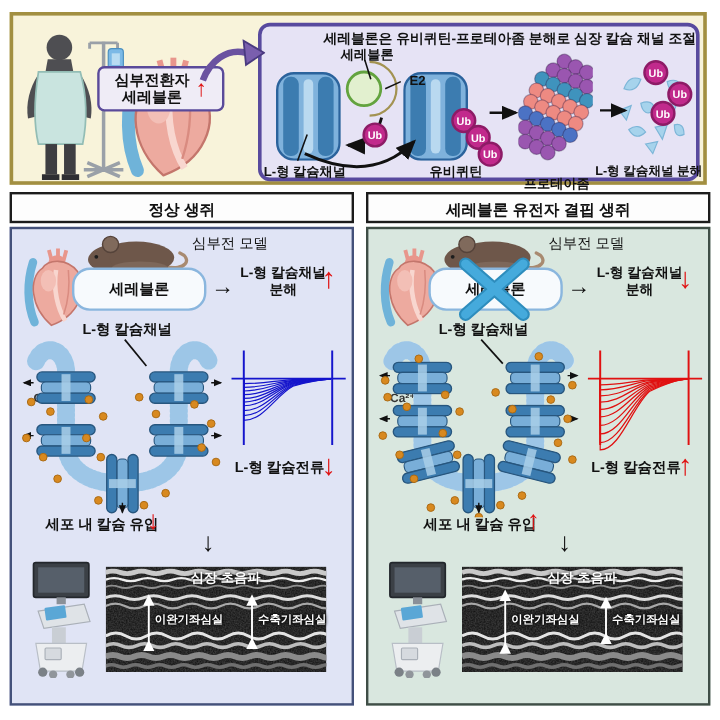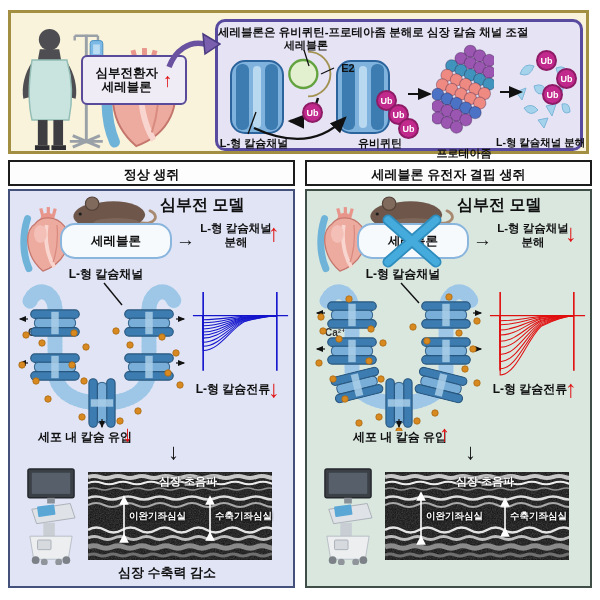--- a/index.html
+++ b/index.html
@@ -1,34 +1,34 @@
 <!DOCTYPE html>
 <html><head>
 <meta charset="utf-8">
 <style>
 *{box-sizing:border-box;margin:0;padding:0}
 html,body{width:600px;height:600px}
 body{font-family:"Liberation Sans","DejaVu Sans",sans-serif;background:#fff;position:relative;color:#111}
 .abs{position:absolute}
 
 #top-banner{left:8px;top:10px;width:581px;height:144px;background:#f8f3da;border:3px solid #a28f41}
-#patient-box{left:70px;top:42px;width:106px;height:50px;background:#efecf6;border:2.5px solid #5a4a9a;border-radius:6px;display:flex;align-items:center;justify-content:center;gap:5px;z-index:4}
+#patient-box{left:70px;top:42px;width:106px;height:38px;background:#efecf6;border:2.5px solid #5a4a9a;border-radius:6px;display:flex;align-items:center;justify-content:center;gap:5px;z-index:4}
 #patient-box .txt{font-size:12.5px;font-weight:bold;line-height:1.12;text-align:center}
 .red-arrow{color:#e01212;font-weight:bold;line-height:1}
 
 #mech-panel{left:204px;top:6px;width:368px;height:132px;background:#e6e3f5;border:3px solid #584a9e;border-radius:10px;z-index:2}
-#mech-title{left:0;right:0;top:3px;font-size:11.5px;font-weight:bold;text-align:left}
+#mech-title{left:0;right:0;top:3px;font-size:11.5px;font-weight:bold;text-align:right}
 .mech-lab{position:absolute;font-size:11px;font-weight:bold;text-align:center;white-space:nowrap}
 .ub{position:absolute;width:21px;height:21px;border-radius:50%;background:#c12a8c;border:2px solid #8d1b66;color:#fff;font-weight:bold;font-size:9px;display:flex;align-items:center;justify-content:center;z-index:5}
 
 .panel-header{top:160px;width:287px;height:26px;background:#fdfdfd;border:2px solid #1c1c1c;display:flex;align-items:flex-end;justify-content:center;font-size:13px;font-weight:bold;z-index:2}
 .panel-body{top:189px;width:287px;height:399px;z-index:1}
 #left-body{left:8px;background:#e0e4f5;border:2.5px solid #44517a}
 #right-body{left:305px;background:#d9e7df;border:2.5px solid #3f4e46}
-.model-lab{left:150px;top:4px;font-size:16px;font-weight:bold;white-space:nowrap;position:absolute}
+.model-lab{left:150px;top:4px;font-size:12px;font-weight:normal;white-space:nowrap;position:absolute}
 .crbn-box{left:50px;top:32px;width:112px;height:36px;background:#f7fafd;border:2px solid #8ab6de;border-radius:15px;display:flex;align-items:center;justify-content:center;font-size:12.5px;font-weight:bold;position:absolute}
 .deg-lab{left:186px;top:31px;width:80px;position:absolute;text-align:center;font-size:11.5px;font-weight:bold;line-height:1.2;white-space:nowrap}
 .ar-r,.ar-d{position:absolute;color:#111;font-weight:bold;font-size:19px;line-height:1}
 .ar-r::before{content:"\2192"}
 .ar-d::before{content:"\2193"}
 .chan-lab{left:48px;top:75px;width:96px;position:absolute;text-align:center;font-size:12px;font-weight:bold;white-space:nowrap}
 .ca-lab{position:absolute;font-size:10px;font-weight:bold;color:#333}
 .cur-lab{left:184px;top:190px;width:78px;position:absolute;text-align:center;font-size:12px;font-weight:bold;white-space:nowrap}
 .influx-lab{position:absolute;top:238px;font-size:12px;font-weight:bold;white-space:nowrap}
 .outcome-lab{left:52px;top:373px;width:210px;position:absolute;text-align:center;font-size:13px;font-weight:bold;white-space:nowrap}
@@ -350,21 +350,20 @@
           <path d="M0,83 Q5,81 10,83 Q15,85 20,83 Q25,81 30,83 Q35,85 40,83 Q45,81 50,83 Q55,85 60,83 Q65,81 70,83 Q75,85 80,83 Q85,81 90,83 Q95,85 100,83 Q105,81 110,83 Q115,85 120,83 Q125,81 130,83 Q135,85 140,83 Q145,81 150,83 Q155,85 160,83 Q165,81 170,83 Q175,85 180,83 Q185,81 190,83" stroke="#6f6f6f" stroke-width="3" fill="none"></path>
         </g>
       <line x1="36" y1="28" x2="36" y2="66" stroke="#fff" stroke-width="1.6" marker-start="url(#mwL)" marker-end="url(#mwL)"></line>
       <line x1="122" y1="28" x2="122" y2="64" stroke="#fff" stroke-width="1.6" marker-start="url(#mwL)" marker-end="url(#mwL)"></line>
     </svg>
     <div class="echo-title">심장 초음파</div>
     <div class="echo-lab" style="left:41px">이완기좌심실</div>
     <div class="echo-lab" style="left:127px">수축기좌심실</div>
   </div>
 
-  <div class="outcome-lab">심장 수축력 감소</div>
 </div>
 
 <div class="panel-header abs" style="left:305px">
   <span>세레블론 유전자 결핍 생쥐</span>
 </div>
 <div id="right-body" class="panel-body abs">
   <svg class="abs" style="left:6px;top:4px" width="64" height="92" viewBox="0 0 100 110">
       <use href="#sym-heart"></use>
     </svg>
   <svg class="abs" style="left:56px;top:0" width="95" height="46" viewBox="0 0 120 52">

